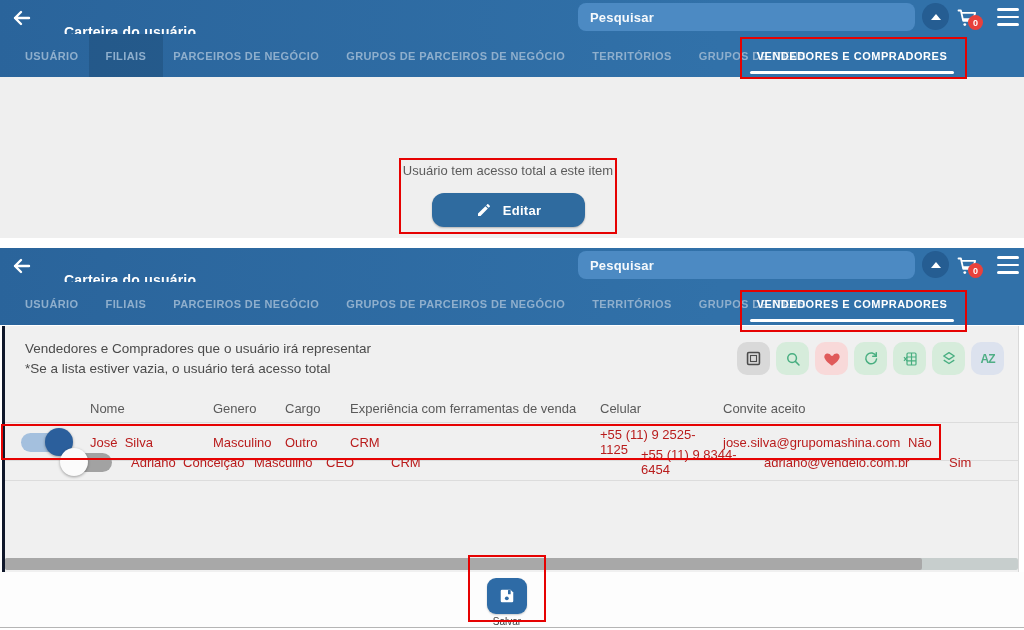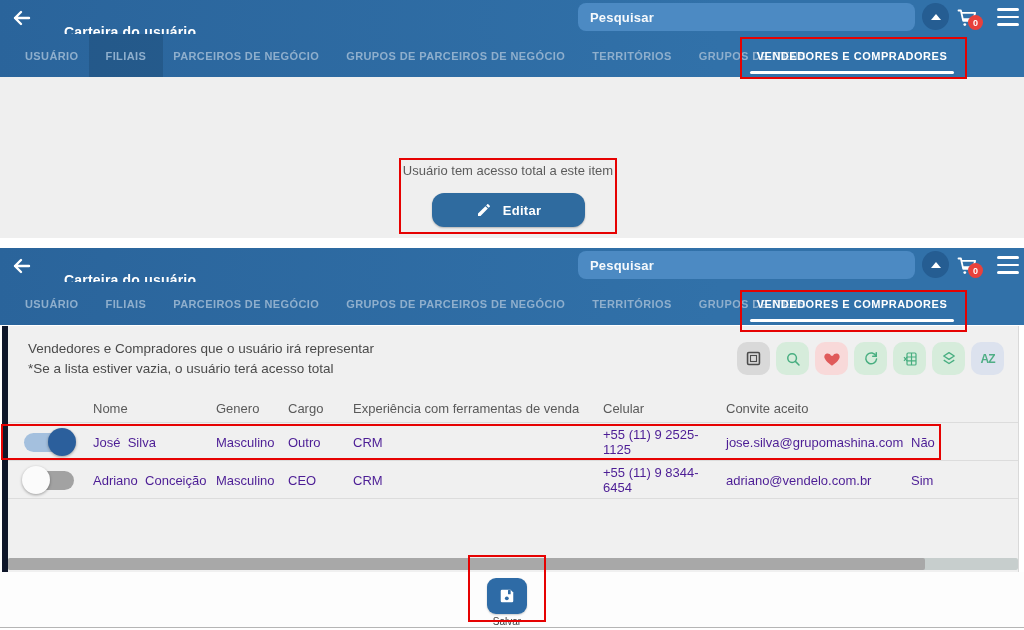--- a/index.html
+++ b/index.html
@@ -43,36 +43,36 @@
 
   
   .content-top{position:absolute;left:0;right:0;top:77px;bottom:0;background:#efefef;}
   .access-message{position:absolute;left:399px;top:86px;width:218px;text-align:center;font-size:13px;color:#5c5c5c;}
   .edit-btn{position:absolute;left:432px;top:116px;width:153px;height:34px;background:#2f6b9f;border:none;border-radius:12px;
     color:#fff;font-size:13px;font-weight:700;letter-spacing:.3px;display:flex;align-items:center;justify-content:center;gap:11px;
     cursor:pointer;box-shadow:0 1px 2px rgba(0,0,0,.25);}
 
   
   .content-bottom{position:absolute;left:2px;right:5px;top:78px;height:246px;background:#f0f0f0;
-    border-left:6px solid #0f172a;border-right:1px solid #d9d9d9;}
+    border-left:3px solid #0f172a;border-right:1px solid #d9d9d9;}
   .list-intro{position:absolute;left:20px;top:13px;font-size:13.5px;color:#4a4a4a;line-height:20px;}
   .toolbar{position:absolute;right:14px;top:16px;display:flex;gap:6px;}
   .tb-btn{width:33px;height:33px;border:none;border-radius:10px;display:flex;align-items:center;justify-content:center;cursor:pointer;padding:10px;}
   .tb-gray{background:#d9d9d9;color:#4c4c4c;}
   .tb-green{background:#d6ecdb;color:#48ae80;}
   .tb-red{background:#f8d9d9;color:#e05a5a;}
   .tb-blue{background:#dce2ee;color:#4fae85;}
   .az-glyph{font-size:12px;font-weight:700;letter-spacing:-1px;}
 
   .tgrid{display:grid;grid-template-columns:85px 123px 72px 65px 250px 123px 185px 1fr;align-items:center;}
   .thead{position:absolute;left:0;right:0;top:68px;height:29px;border-bottom:1px solid #dcdcdc;
     font-size:13px;color:#5a5a5a;}
-  .trow{position:absolute;left:0;right:0;height:37px;border-bottom:1px solid #dcdcdc;font-size:13px;color:#4c1d95;}
+  .trow{position:absolute;left:0;right:0;height:37px;border-bottom:1px solid #dcdcdc;font-size:13px;color:#b91c1c;}
   .row-0{top:98px;}
-  .row-1{top:136px;}
+  .row-1{top:118px;padding-left:41px;}
   .cell-nome{white-space:pre-wrap;}
 
   
   .switch{position:relative;width:50px;height:24px;margin-left:16px;cursor:pointer;}
   .switch .track{position:absolute;left:0;right:0;top:3px;height:19px;border-radius:10px;background:#a2a2a2;}
   .switch .knob{position:absolute;top:-2px;left:-2px;width:28px;height:28px;border-radius:50%;background:#fbfbfb;
     box-shadow:0 1px 3px rgba(0,0,0,.35);}
   .switch.on .track{background:#a4c0de;}
   .switch.on .knob{left:auto;right:-2px;background:#2b5f9c;}
 

